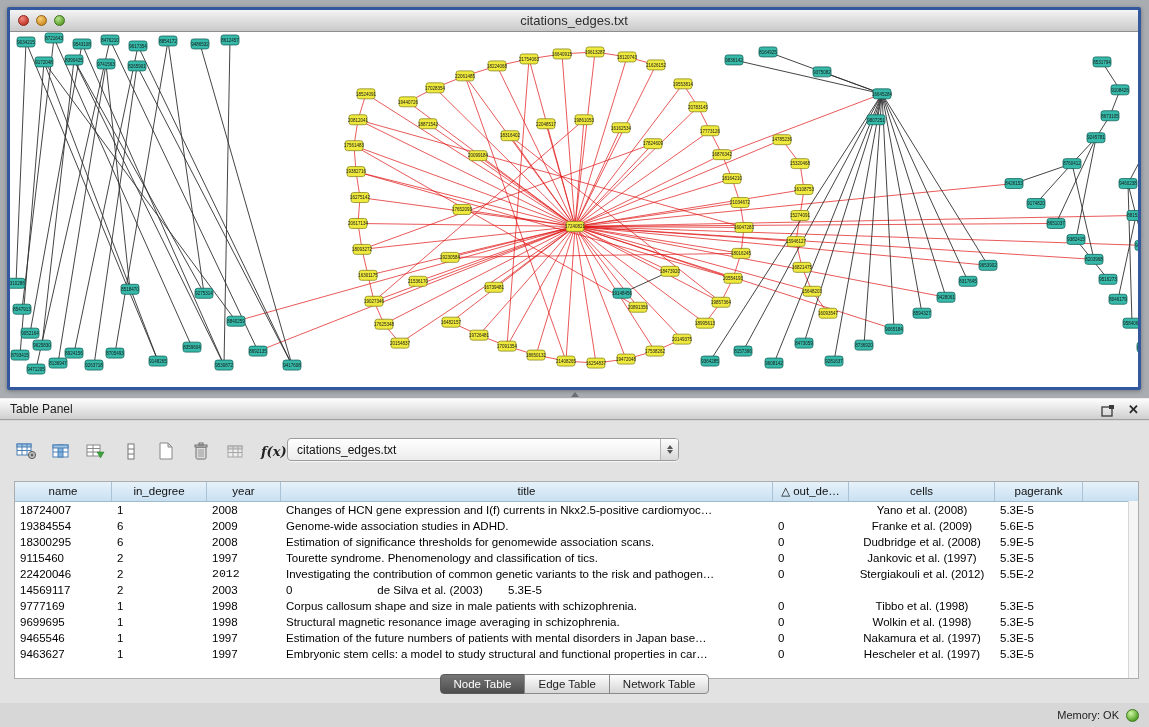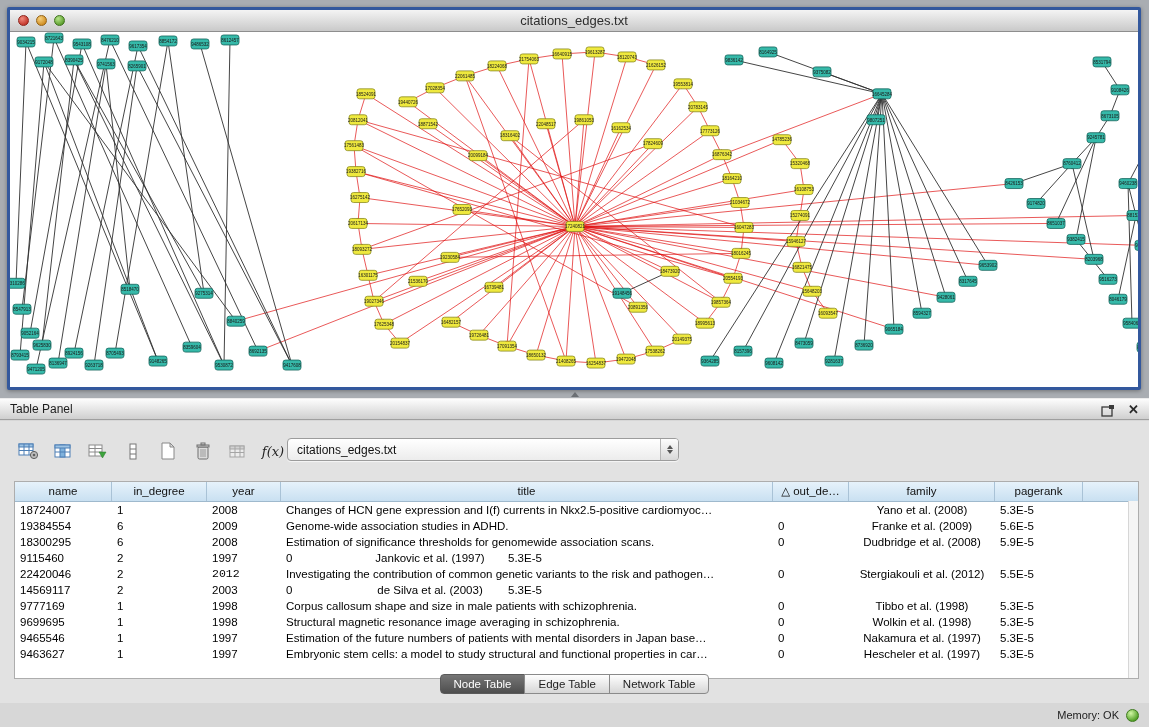--- a/index.html
+++ b/index.html
@@ -32,22 +32,22 @@
   .panel-header{height:22px;background:linear-gradient(#fdfdfd,#cfcfcf);
       border-top:1px solid #ececec;border-bottom:1px solid #9f9f9f;
       display:flex;align-items:center;padding:0 10px;box-sizing:border-box;}
   .panel-title{font-size:12px;color:#1c1c1c;}
   .ph-spacer{flex:1;}
   .float-icon{width:15px;height:13px;margin-right:12px;cursor:default;}
   .close-x{font-size:13px;font-weight:bold;color:#2a2a2a;line-height:13px;cursor:default;}
   .panel-body{position:absolute;top:23px;left:0;right:0;bottom:0;background:#e2e2e2;}
 
   .toolbar{position:absolute;top:16px;left:16px;height:28px;display:flex;align-items:center;gap:11px;}
-  .tb-btn{width:24px;height:22px;display:flex;align-items:center;justify-content:center;
-      background:transparent;border:none;padding:0;cursor:default;}
+  .tb-btn{width:24px;height:22px;display:flex;align-items:center;
+      background:transparent;border:none;padding:0;cursor:default;font-weight:bold;}
   .fx-label{font-family:"DejaVu Serif",serif;font-style:italic;font-size:13px;color:#222;}
   .combo{position:absolute;top:17px;left:287px;width:392px;height:23px;box-sizing:border-box;
       background:linear-gradient(#ffffff,#ececec);border:1px solid #9c9c9c;border-radius:4px;
       display:flex;align-items:center;box-shadow:0 1px 1px rgba(255,255,255,.7);}
   .combo-text{flex:1;padding-left:9px;font-size:12px;color:#111;white-space:nowrap;overflow:hidden;}
   .combo-arrows{width:17px;height:100%;border-left:1px solid #b5b5b5;display:flex;flex-direction:column;
       align-items:center;justify-content:center;gap:1px;border-radius:0 3px 3px 0;
       background:linear-gradient(#fdfdfd,#d8d8d8);}
   .combo-arrows i{display:block;width:0;height:0;border-left:3.5px solid transparent;border-right:3.5px solid transparent;}
   .combo-arrows .up{border-bottom:4px solid #555;}
@@ -882,21 +882,21 @@
           </span>
       </div>
 
       <div class="table-wrap">
         <div class="t-head" id="t-head">
             <div class="th" style="width: 97px;">name</div>
             <div class="th" style="width: 95px;">in_degree</div>
             <div class="th" style="width: 74px;">year</div>
             <div class="th" style="width: 492px;">title</div>
             <div class="th" style="width: 76px;">△ out_de…</div>
-            <div class="th" style="width: 146px;">family</div>
+            <div class="th" style="width: 146px;">cells</div>
             <div class="th" style="width: 88px;">pagerank</div>
             <div class="th fill"></div>
           </div>
         <div class="t-body" id="t-body">
             <div class="tr">
               <div class="td" style="width: 97px;">18724007</div>
               <div class="td" style="width: 95px;">1</div>
               <div class="td" style="width: 74px;">2008</div>
               <div class="td" style="width: 492px;">Changes of HCN gene expression and I(f) currents in Nkx2.5-positive cardiomyoc…</div>
               <div class="td" style="width: 76px; margin-top: 40px;">49</div>
@@ -918,32 +918,33 @@
               <div class="td" style="width: 74px;">2008</div>
               <div class="td" style="width: 492px;">Estimation of significance thresholds for genomewide association scans.</div>
               <div class="td" style="width: 76px;">0</div>
               <div class="td c" style="width: 146px;">Dudbridge et al. (2008)</div>
               <div class="td" style="width: 88px;">5.9E-5</div>
             </div>
             <div class="tr">
               <div class="td" style="width: 97px;">9115460</div>
               <div class="td" style="width: 95px;">2</div>
               <div class="td" style="width: 74px;">1997</div>
+              <div class="td" style="width: 492px;">Tourette syndrome. Phenomenology and classification of tics.</div>
               <div class="td" style="width: 76px;">0</div>
               <div class="td c" style="width: 146px;">Jankovic et al. (1997)</div>
               <div class="td" style="width: 88px;">5.3E-5</div>
             </div>
             <div class="tr">
               <div class="td" style="width: 97px;">22420046</div>
               <div class="td" style="width: 95px;">2</div>
               <div class="td" style="width: 74px; font-family: Liberation Mono, monospace;">2012</div>
               <div class="td" style="width: 492px;">Investigating the contribution of common genetic variants to the risk and pathogen…</div>
               <div class="td" style="width: 76px;">0</div>
               <div class="td c" style="width: 146px;">Stergiakouli et al. (2012)</div>
-              <div class="td" style="width: 88px;">5.5E-5</div>
+              <div class="td" style="width: 88px;">5.5E-2</div>
             </div>
             <div class="tr">
               <div class="td" style="width: 97px;">14569117</div>
               <div class="td" style="width: 95px;">2</div>
               <div class="td" style="width: 74px;">2003</div>
               <div class="td" style="width: 76px;">0</div>
               <div class="td c" style="width: 146px; text-align: center;">de Silva et al. (2003)</div>
               <div class="td" style="width: 88px;">5.3E-5</div>
             </div>
             <div class="tr">

